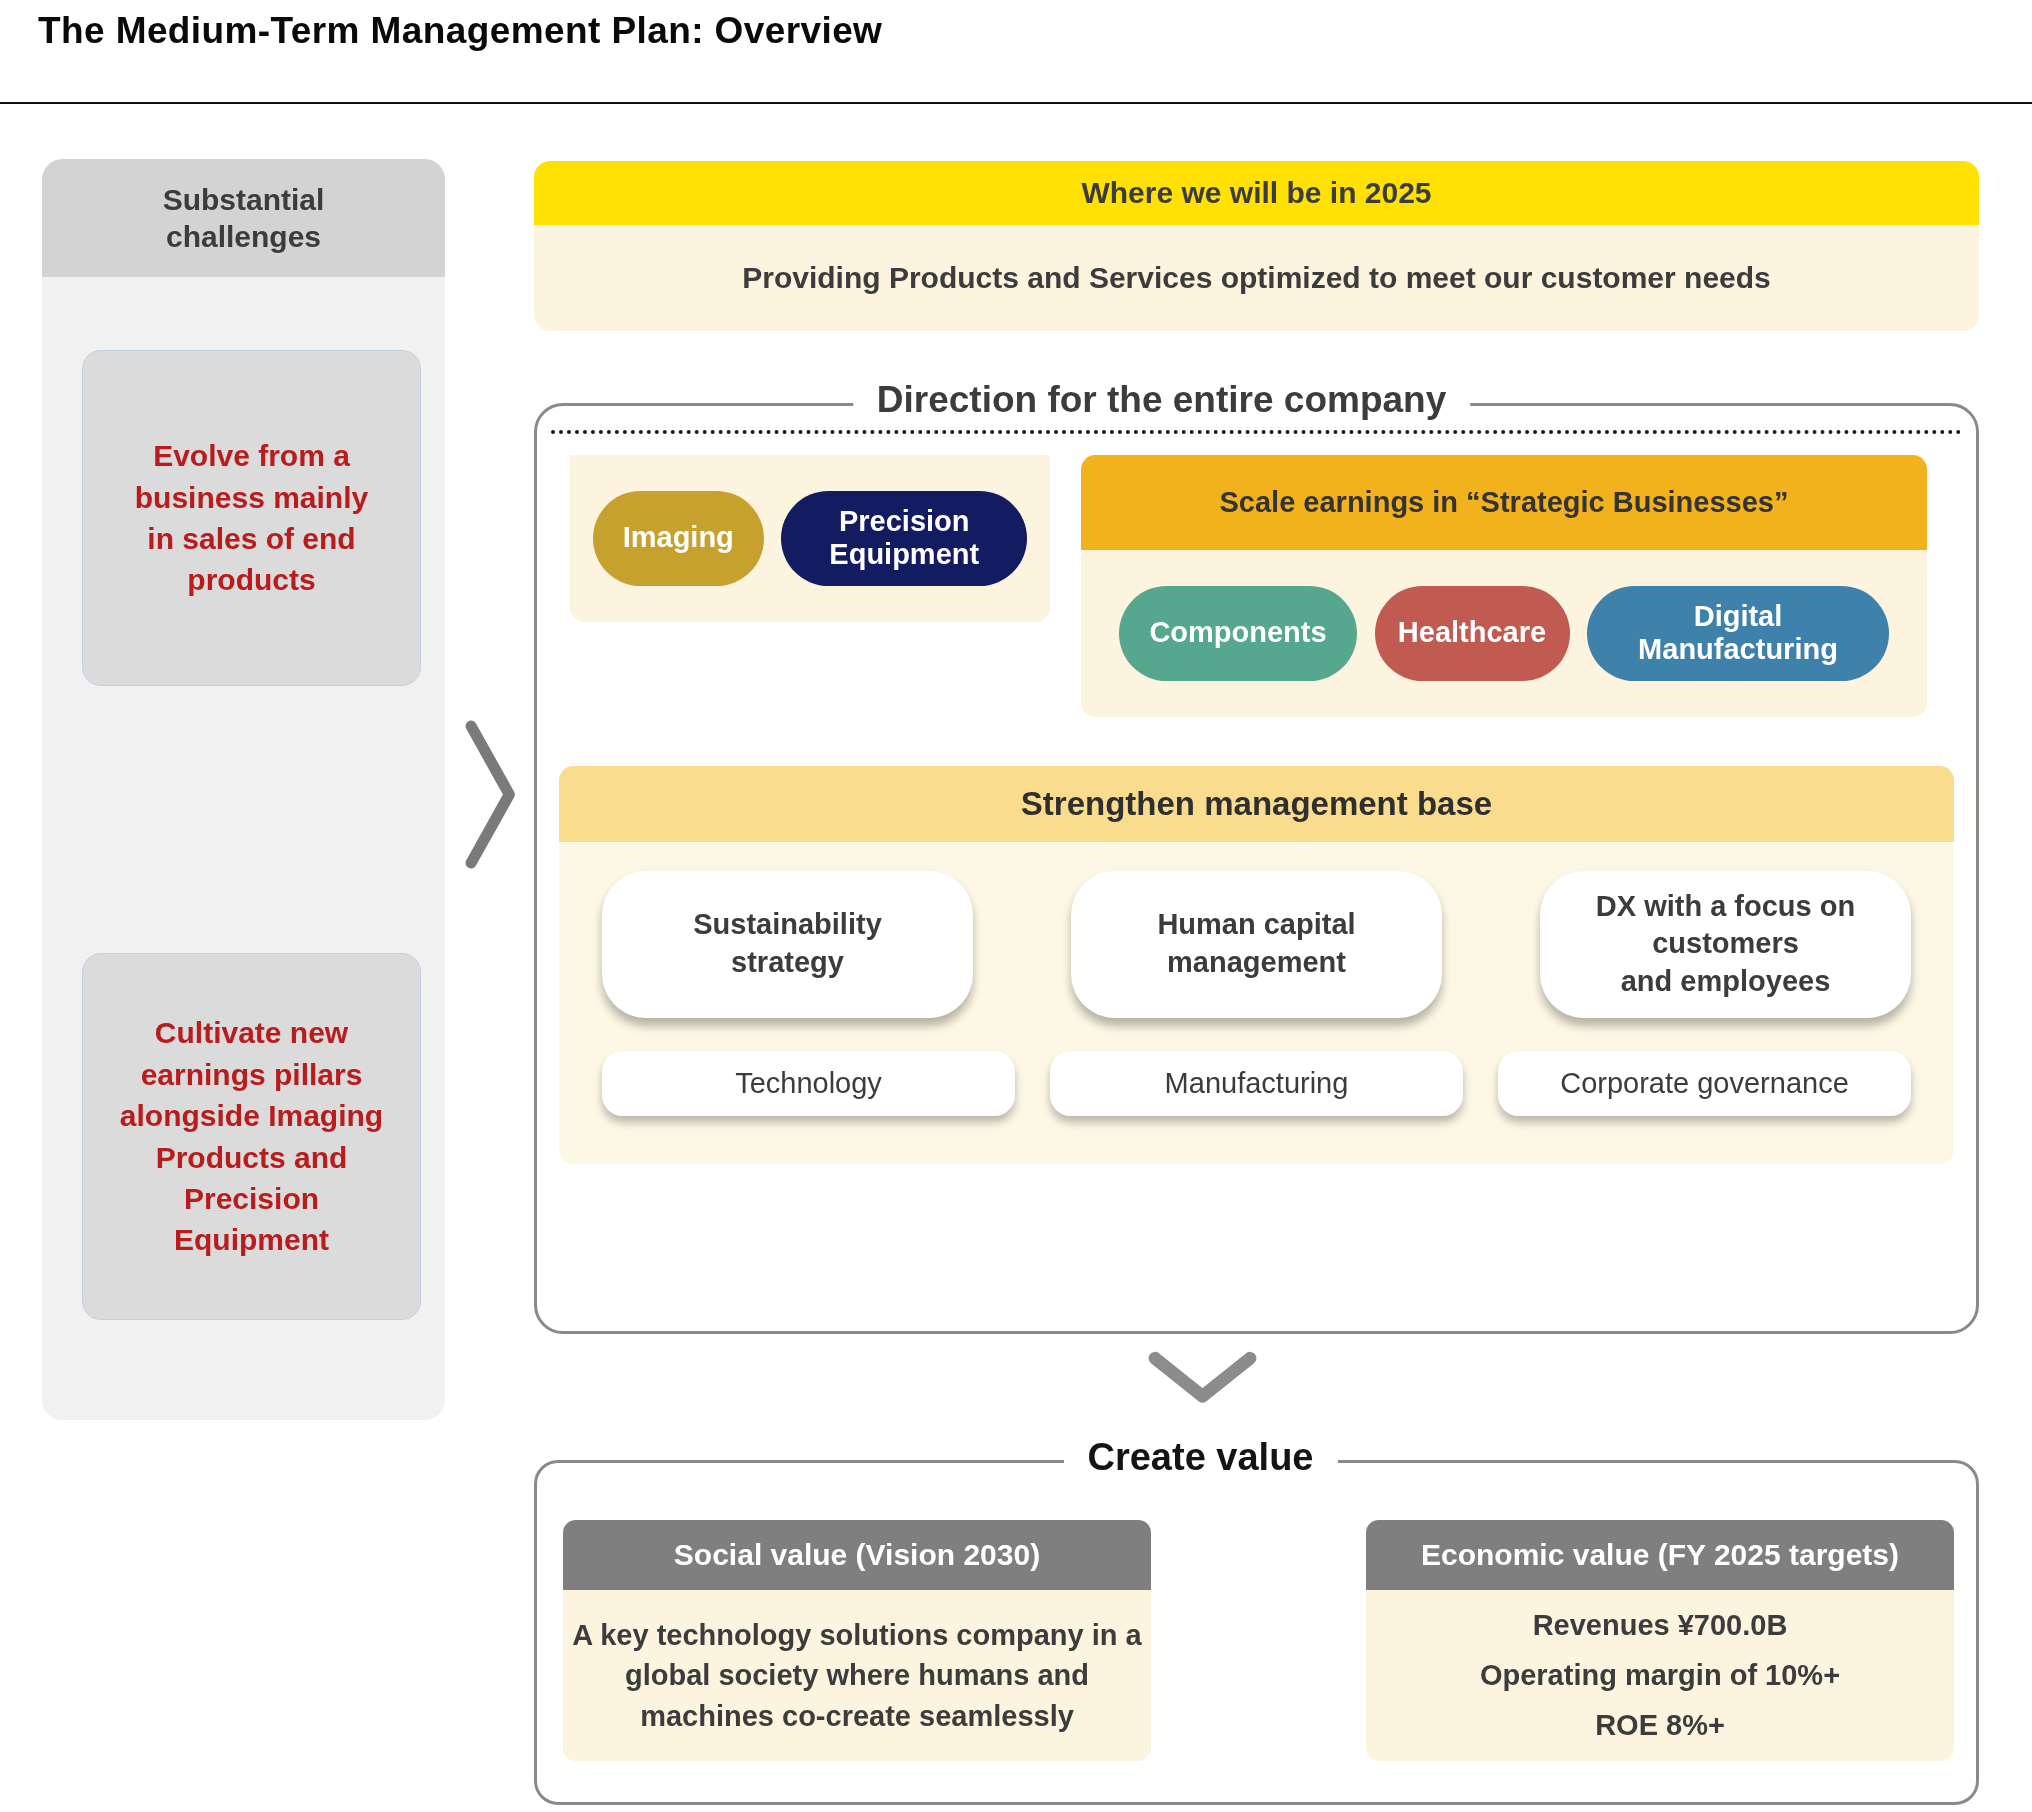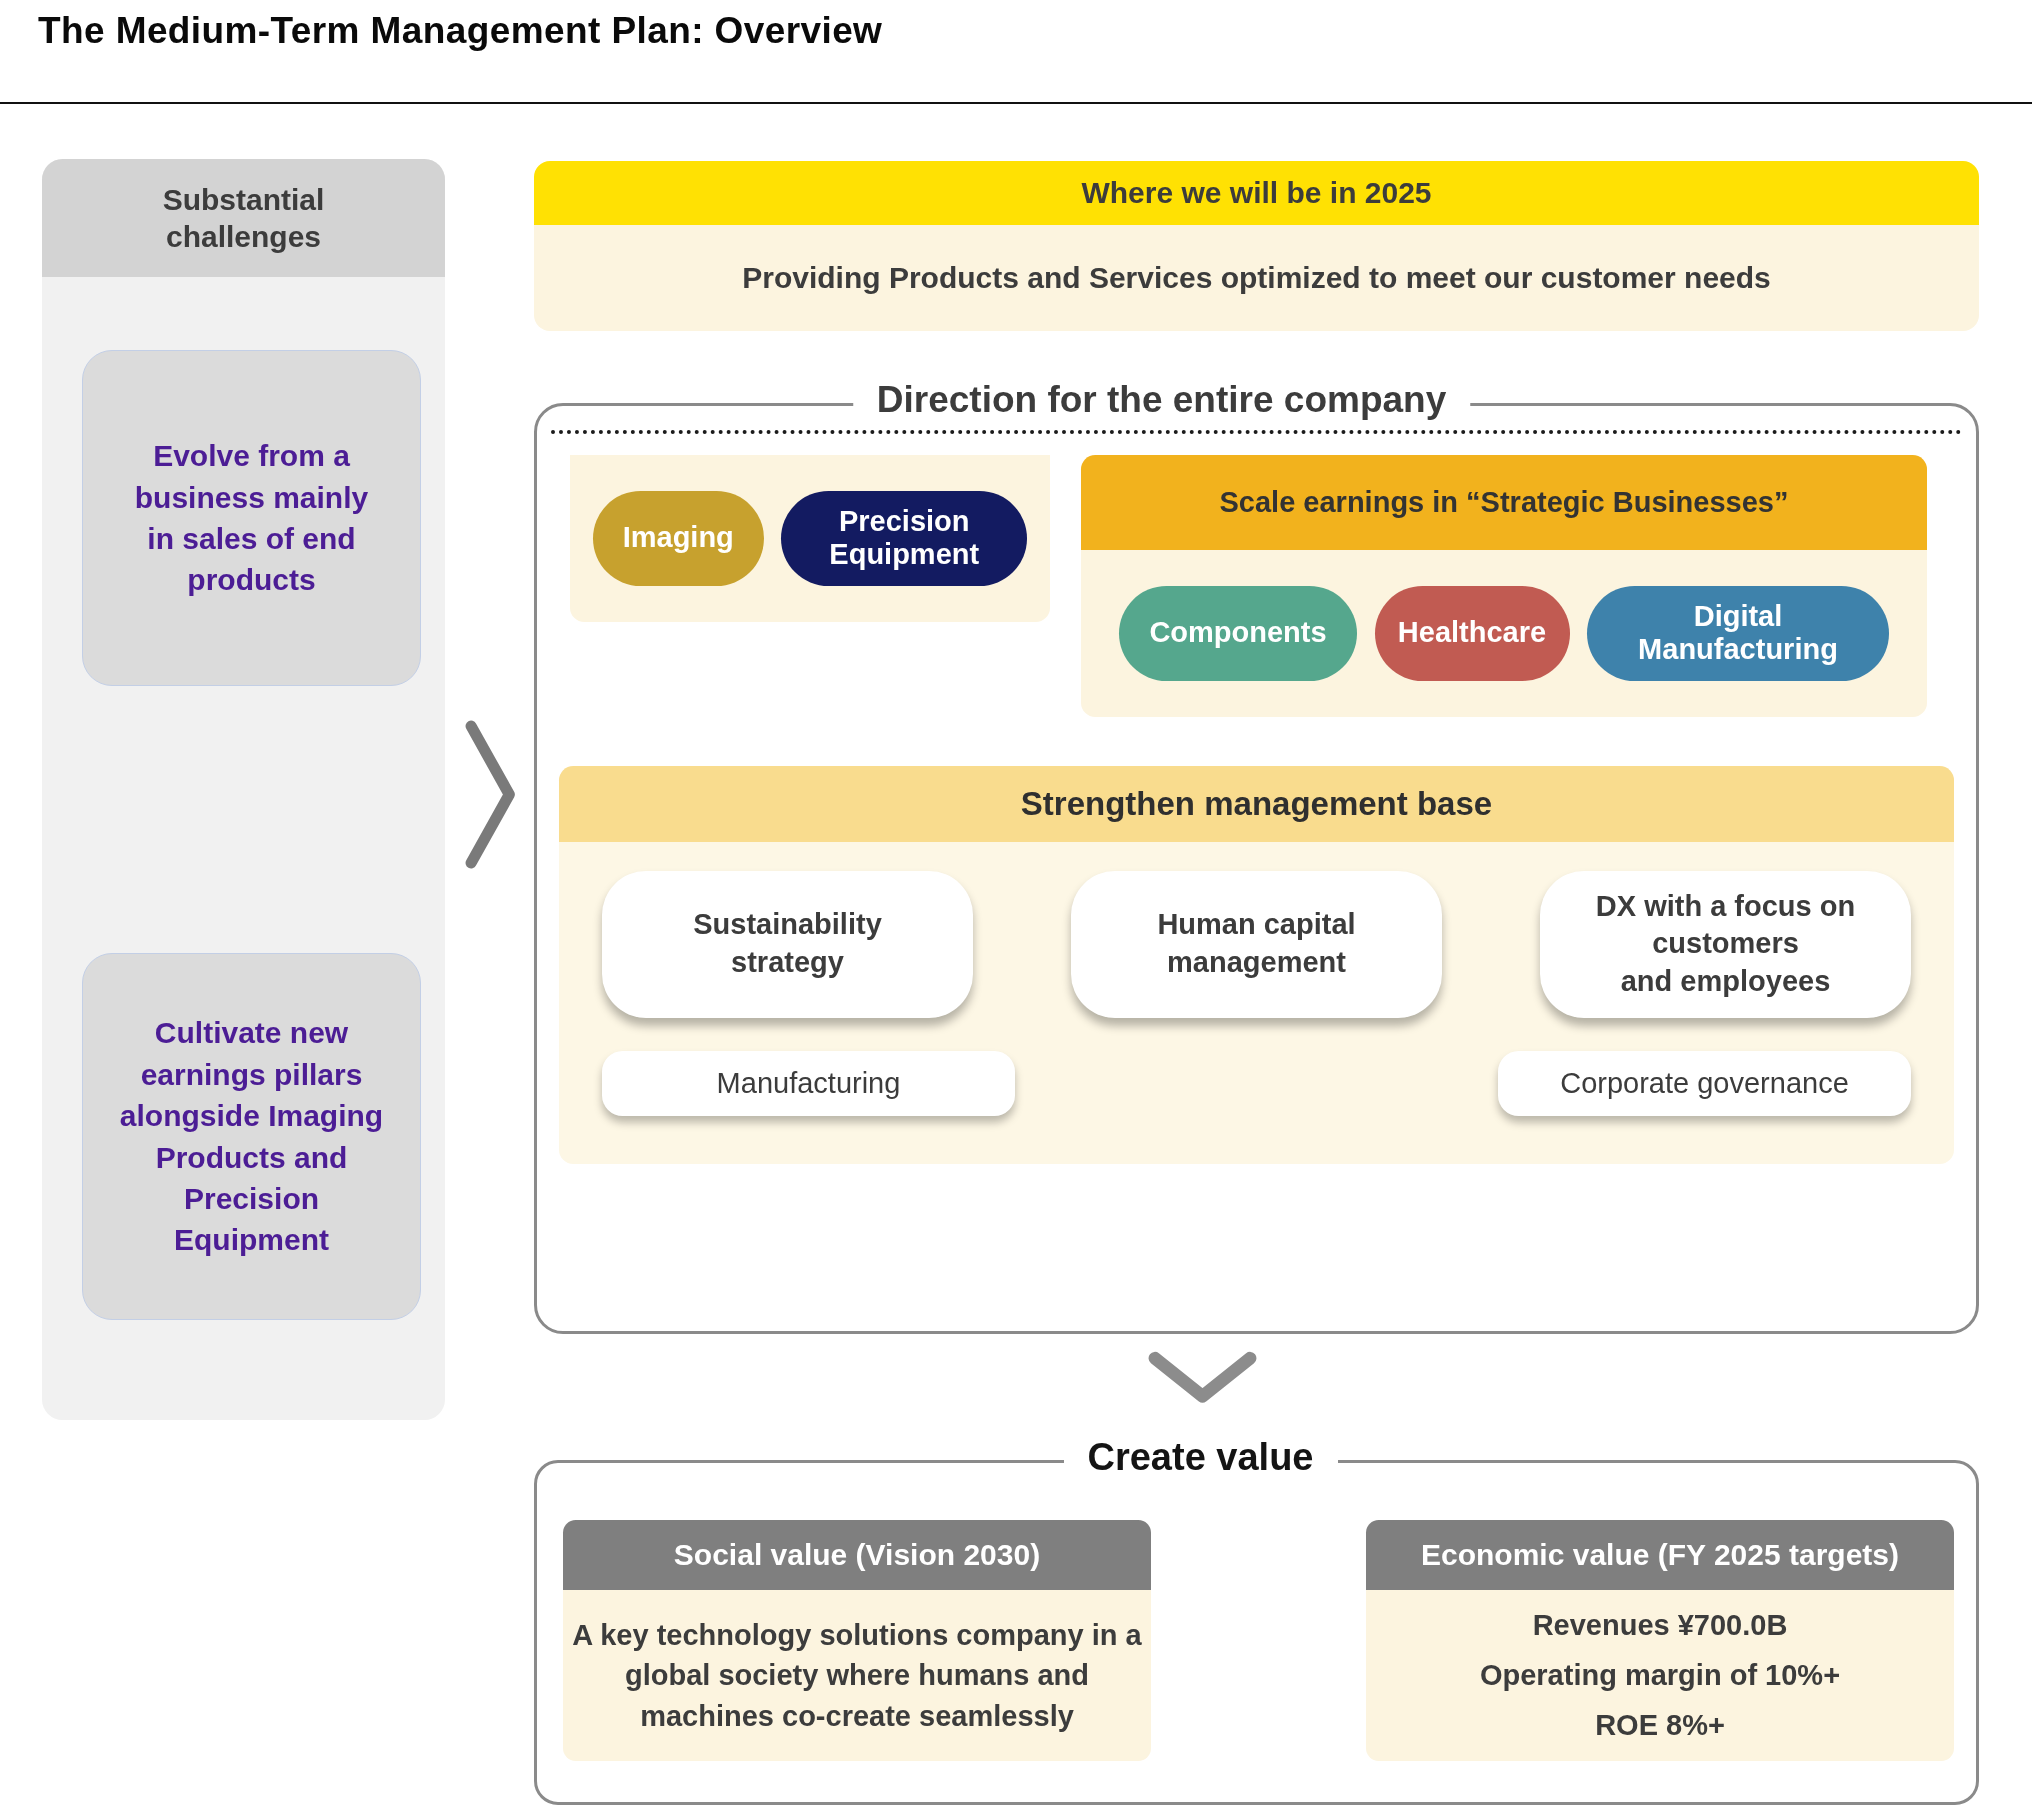--- a/index.html
+++ b/index.html
@@ -7,21 +7,21 @@
     width:2033px;height:1812px;position:relative;background:#ffffff;
     font-family:"Liberation Sans",sans-serif;color:#3c3c3c;overflow:hidden;
   }
   .pre{white-space:pre-line;}
   
   .slide-title{position:absolute;left:38px;top:9.5px;font-size:37px;font-weight:700;color:#0a0a0a;letter-spacing:0.4px;}
   .title-rule{position:absolute;left:0;top:102px;width:2033px;height:2.4px;background:#111;}
   
   .challenges{position:absolute;left:42px;top:159px;width:403px;height:1261px;background:#f1f1f1;border-radius:20.6px;}
   .challenges-header{height:118px;background:#d3d3d3;border-radius:20.6px 20.6px 0 0;display:flex;align-items:center;justify-content:center;text-align:center;font-size:30px;font-weight:700;color:#3c3c3c;line-height:1.25;}
-  .challenge-box{position:absolute;left:40px;right:24px;background:#dbdbdb;border:0.8px solid #c3cfe6;border-radius:30px;display:flex;align-items:center;justify-content:center;text-align:center;font-size:30px;font-weight:700;color:#4c1d95;line-height:1.38;}
+  .challenge-box{position:absolute;left:40px;right:24px;background:#dbdbdb;border:0.8px solid #c3cfe6;border-radius:19px;display:flex;align-items:center;justify-content:center;text-align:center;font-size:30px;font-weight:700;color:#b91c1c;line-height:1.38;}
   .challenge-box.first{top:191px;height:334px;}
   .challenge-box.second{top:794px;height:365px;}
   
   .chev-right{position:absolute;left:463px;top:715px;}
   .chev-down{position:absolute;left:1147px;top:1350px;}
   
   .banner{position:absolute;left:534px;top:161px;width:1445px;}
   .banner-top{height:64px;background:#FFE103;border-radius:16px 16px 0 0;display:flex;align-items:center;justify-content:center;font-size:30px;font-weight:700;color:#3c3c3c;}
   .banner-body{height:106px;background:#FCF4DF;border-radius:0 0 16px 16px;display:flex;align-items:center;justify-content:center;font-size:30px;font-weight:700;color:#3c3c3c;}
   
@@ -120,20 +120,21 @@
       <div class="mgmt-row1">
         <div class="mgmt-pill-lg pre">Sustainability
 strategy</div>
         <div class="mgmt-pill-lg pre">Human capital
 management</div>
         <div class="mgmt-pill-lg pre">DX with a focus on
 customers
 and employees</div>
       </div>
       <div class="mgmt-row2">
+        <div class="mgmt-pill-sm">Technology</div>
         <div class="mgmt-pill-sm">Manufacturing</div>
         <div class="mgmt-pill-sm">Corporate governance</div>
       </div>
     </div>
   </div>
 </div>
 
 <span class="chev-down">
   <svg width="111" height="60" viewBox="0 0 140 75" fill="none">
     <polyline points="10,10 70,58 130,10" stroke="#8c8c8c" stroke-width="16" stroke-linecap="round" stroke-linejoin="round"></polyline>

